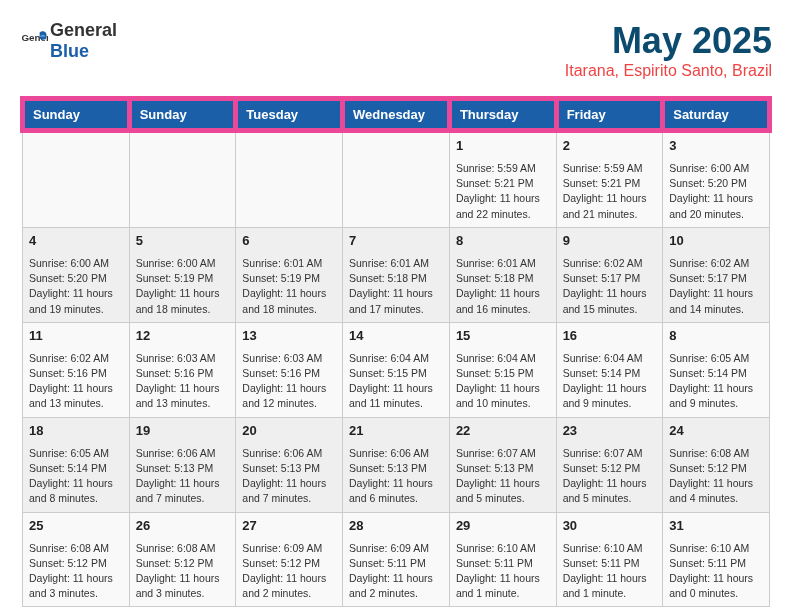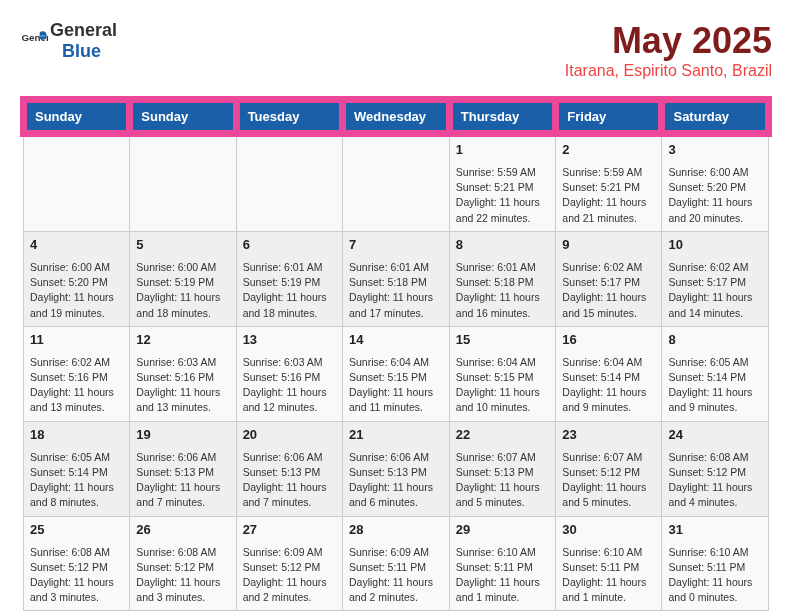--- a/index.html
+++ b/index.html
@@ -24,39 +24,39 @@
       width: 28px;
       height: 28px;
       margin-right: 2px;
     }
     .title-area {
       text-align: right;
     }
     .calendar-title {
       font-size: 36px;
       font-weight: bold;
-      color: #7f1d1d;
+      color: #0c4a6e;
     }
     .calendar-subtitle {
       font-size: 16px;
       color: #ef4444;
     }
     table {
       width: 100%;
       border-collapse: collapse;
       border: 1px solid #ccc;
     }
     thead tr th {
       background-color: #1a5fa8;
       color: #fff;
       font-size: 13px;
       font-weight: bold;
       padding: 6px 8px;
       text-align: left;
-      border: 7px solid #ec4899;
+      border: 5px solid #ec4899;
     }
     tbody tr td {
       border: 1px solid #ccc;
       vertical-align: top;
       padding: 5px 6px;
       width: 107px;
       min-height: 80px;
       font-size: 11px;
       color: #333;
       background: #fff;
@@ -88,21 +88,21 @@
 
 <div class="header-area">
   <div class="logo">
     <svg class="logo-icon" viewBox="0 0 40 40" xmlns="http://www.w3.org/2000/svg">
       <text x="2" y="20" font-size="14" font-weight="bold" fill="#333">General</text>
       <path d="M28 8 C32 4, 38 6, 38 12 C38 18, 32 20, 28 16 Z" fill="#1a5fa8"></path>
       <path d="M28 14 C30 10, 36 10, 36 14 Z" fill="#5aa0d0"></path>
     </svg>
     <div>
       <span style="font-size:18px;font-weight:bold;color:#333;">General</span><br>
-      <span style="font-size:18px;font-weight:bold;color:#1a5fa8;margin-left:12px;">Blue</span>
+      <span style="font-size:18px;font-weight:bold;color:#1a5fa8;">Blue</span>
     </div>
   </div>
   <div class="title-area">
     <div class="calendar-title">May 2025</div>
     <div class="calendar-subtitle">Itarana, Espirito Santo, Brazil</div>
   </div>
 </div>
 
 <table>
   <thead>

